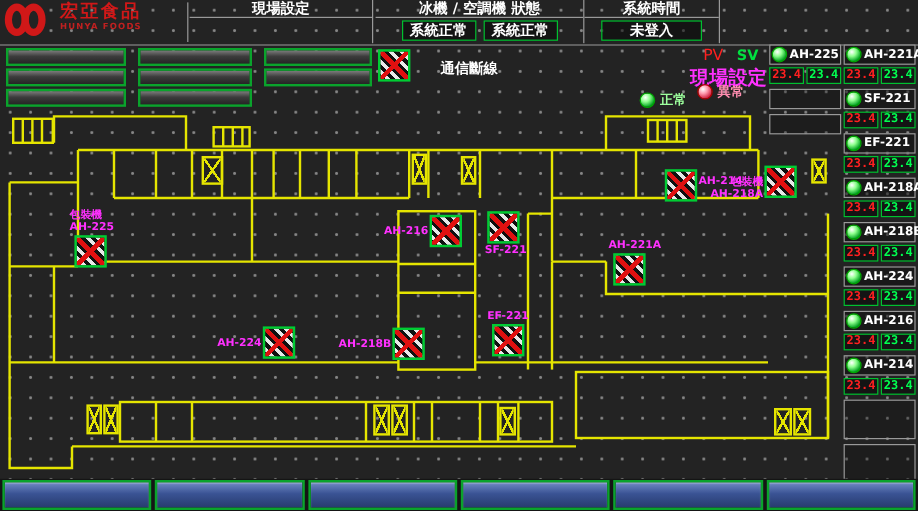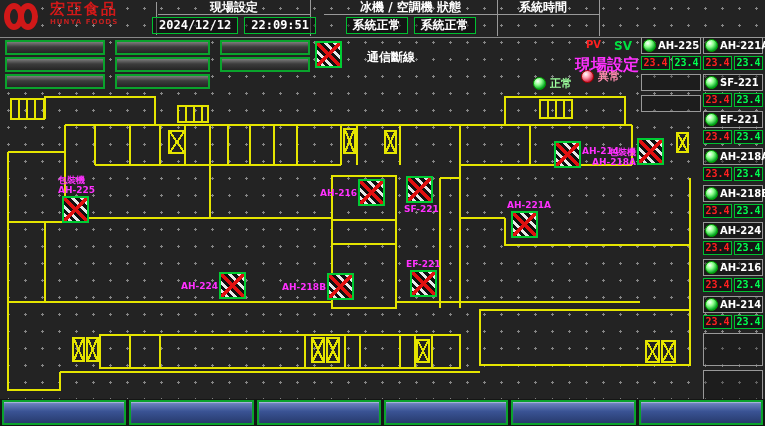--- a/index.html
+++ b/index.html
@@ -19,42 +19,42 @@
   .logo-mark i:last-child{left:14px;}
   .logo-texts{display:flex;flex-direction:column;line-height:1;}
   .logo-cn{color:#d01818;font-weight:bold;font-size:15px;letter-spacing:2px;}
   .logo-en{color:#c02020;font-size:7px;font-weight:bold;margin-top:2px;letter-spacing:1px;}
   .hgroup{position:absolute;top:0;height:36px;}
   .hlabel{height:14px;line-height:14px;text-align:center;font-size:12px;font-weight:bold;border-bottom:1px solid #999;}
   .hrow{display:flex;gap:6px;justify-content:center;margin-top:2px;}
   .gbox{border:1px solid #00c030;background:rgba(10,10,10,.55);color:#fff;font-weight:bold;
         font-size:12px;height:15px;line-height:15px;text-align:center;padding:0 6px;}
   .g-time{left:158px;width:152px;border-right:1px solid #999;}
-  .g-status{left:324px;width:173px;border-right:1px solid #999;}
+  .g-status{left:313px;width:173px;border-right:1px solid #999;}
   .g-login{left:487px;width:112px;border-right:1px solid #999;}
   .mono{font-family:"DejaVu Sans Mono", monospace;}
   .login-btn{
     position:absolute;left:620px;top:4px;width:125px;height:29px;
     border:2px solid #0a8a28;border-radius:2px;color:#fff;font-weight:bold;font-size:13px;
     background:linear-gradient(#8aa4de,#43609f 45%,#2c4079);
     display:flex;align-items:center;justify-content:center;cursor:pointer;
     box-shadow:inset 0 1px 1px rgba(255,255,255,.5);
   }
   
   .floor-nav{position:absolute;left:5px;top:40px;display:grid;
     grid-template-columns:100px 95px 90px;grid-auto-rows:15px;column-gap:10px;row-gap:2px;}
   .floor-btn{
     border:2px solid #0aa32c;background:linear-gradient(#7d7d7d,#3c3c3c 45%,#252525);
     color:#fff;font-weight:bold;font-size:11px;display:flex;align-items:center;justify-content:center;
     box-sizing:content-box;cursor:pointer;
   }
   
   .comm-legend-marker{left:315px;top:41px;}
   .comm-legend-label{position:absolute;left:347px;top:49px;font-size:12px;font-weight:bold;color:#fff;margin-left:20px;}
-  .pv-label{position:absolute;left:586px;top:39px;color:#ff2020;font-weight:bold;font-size:10px;}
+  .pv-label{position:absolute;left:586px;top:39px;color:#ff2020;font-weight:normal;font-size:13px;}
   .sv-label{position:absolute;left:614px;top:39px;color:#00e040;font-weight:bold;font-size:12px;}
   .setting-label{position:absolute;left:575px;top:55px;color:#ff30ff;font-weight:bold;font-size:16px;}
   .led{width:11px;height:11px;border-radius:50%;border:1px solid #0a0;flex:0 0 auto;
     background:radial-gradient(circle at 35% 30%, #ffffff, #8dff8d 35%, #00a020 75%, #003008);}
   .led.red{border-color:#a00;
     background:radial-gradient(circle at 35% 30%, #ffffff, #ff9db0 35%, #d02040 75%, #300008);}
   .lgd-normal{position:absolute;left:533px;top:76px;display:flex;align-items:center;gap:4px;
     font-size:11px;font-weight:bold;color:#9dff9d;}
   .lgd-abnormal{position:absolute;left:581px;top:69px;display:flex;align-items:center;gap:4px;
     font-size:11px;font-weight:bold;color:#ff8db0;}
@@ -115,36 +115,35 @@
           <i></i>
         </span>
       <span class="logo-texts">
         <span class="logo-cn">宏亞食品</span>
         <span class="logo-en">HUNYA FOODS</span>
       </span>
     </div>
 
     <div class="hgroup g-time">
       <div class="hlabel">現場設定</div>
-      <div class="hrow">
-        <span class="gbox mono">2024/12/12</span>
-        <span class="gbox mono">22:09:51</span>
-      </div>
     </div>
 
     <div class="hgroup g-status">
       <div class="hlabel">冰機 / 空調機 狀態</div>
       <div class="hrow">
         <span class="gbox">系統正常</span>
         <span class="gbox">系統正常</span>
       </div>
     </div>
 
     <div class="hgroup g-login">
       <div class="hlabel">系統時間</div>
+      <div class="hrow">
+        <span class="gbox" style="min-width:70px">未登入</span>
+      </div>
     </div>
 
   </div>
 
   <div class="floor-nav">
     <div class="floor-btn"></div>
       <div class="floor-btn"></div>
       <div class="floor-btn"></div>
       <div class="floor-btn"></div>
       <div class="floor-btn"></div>

